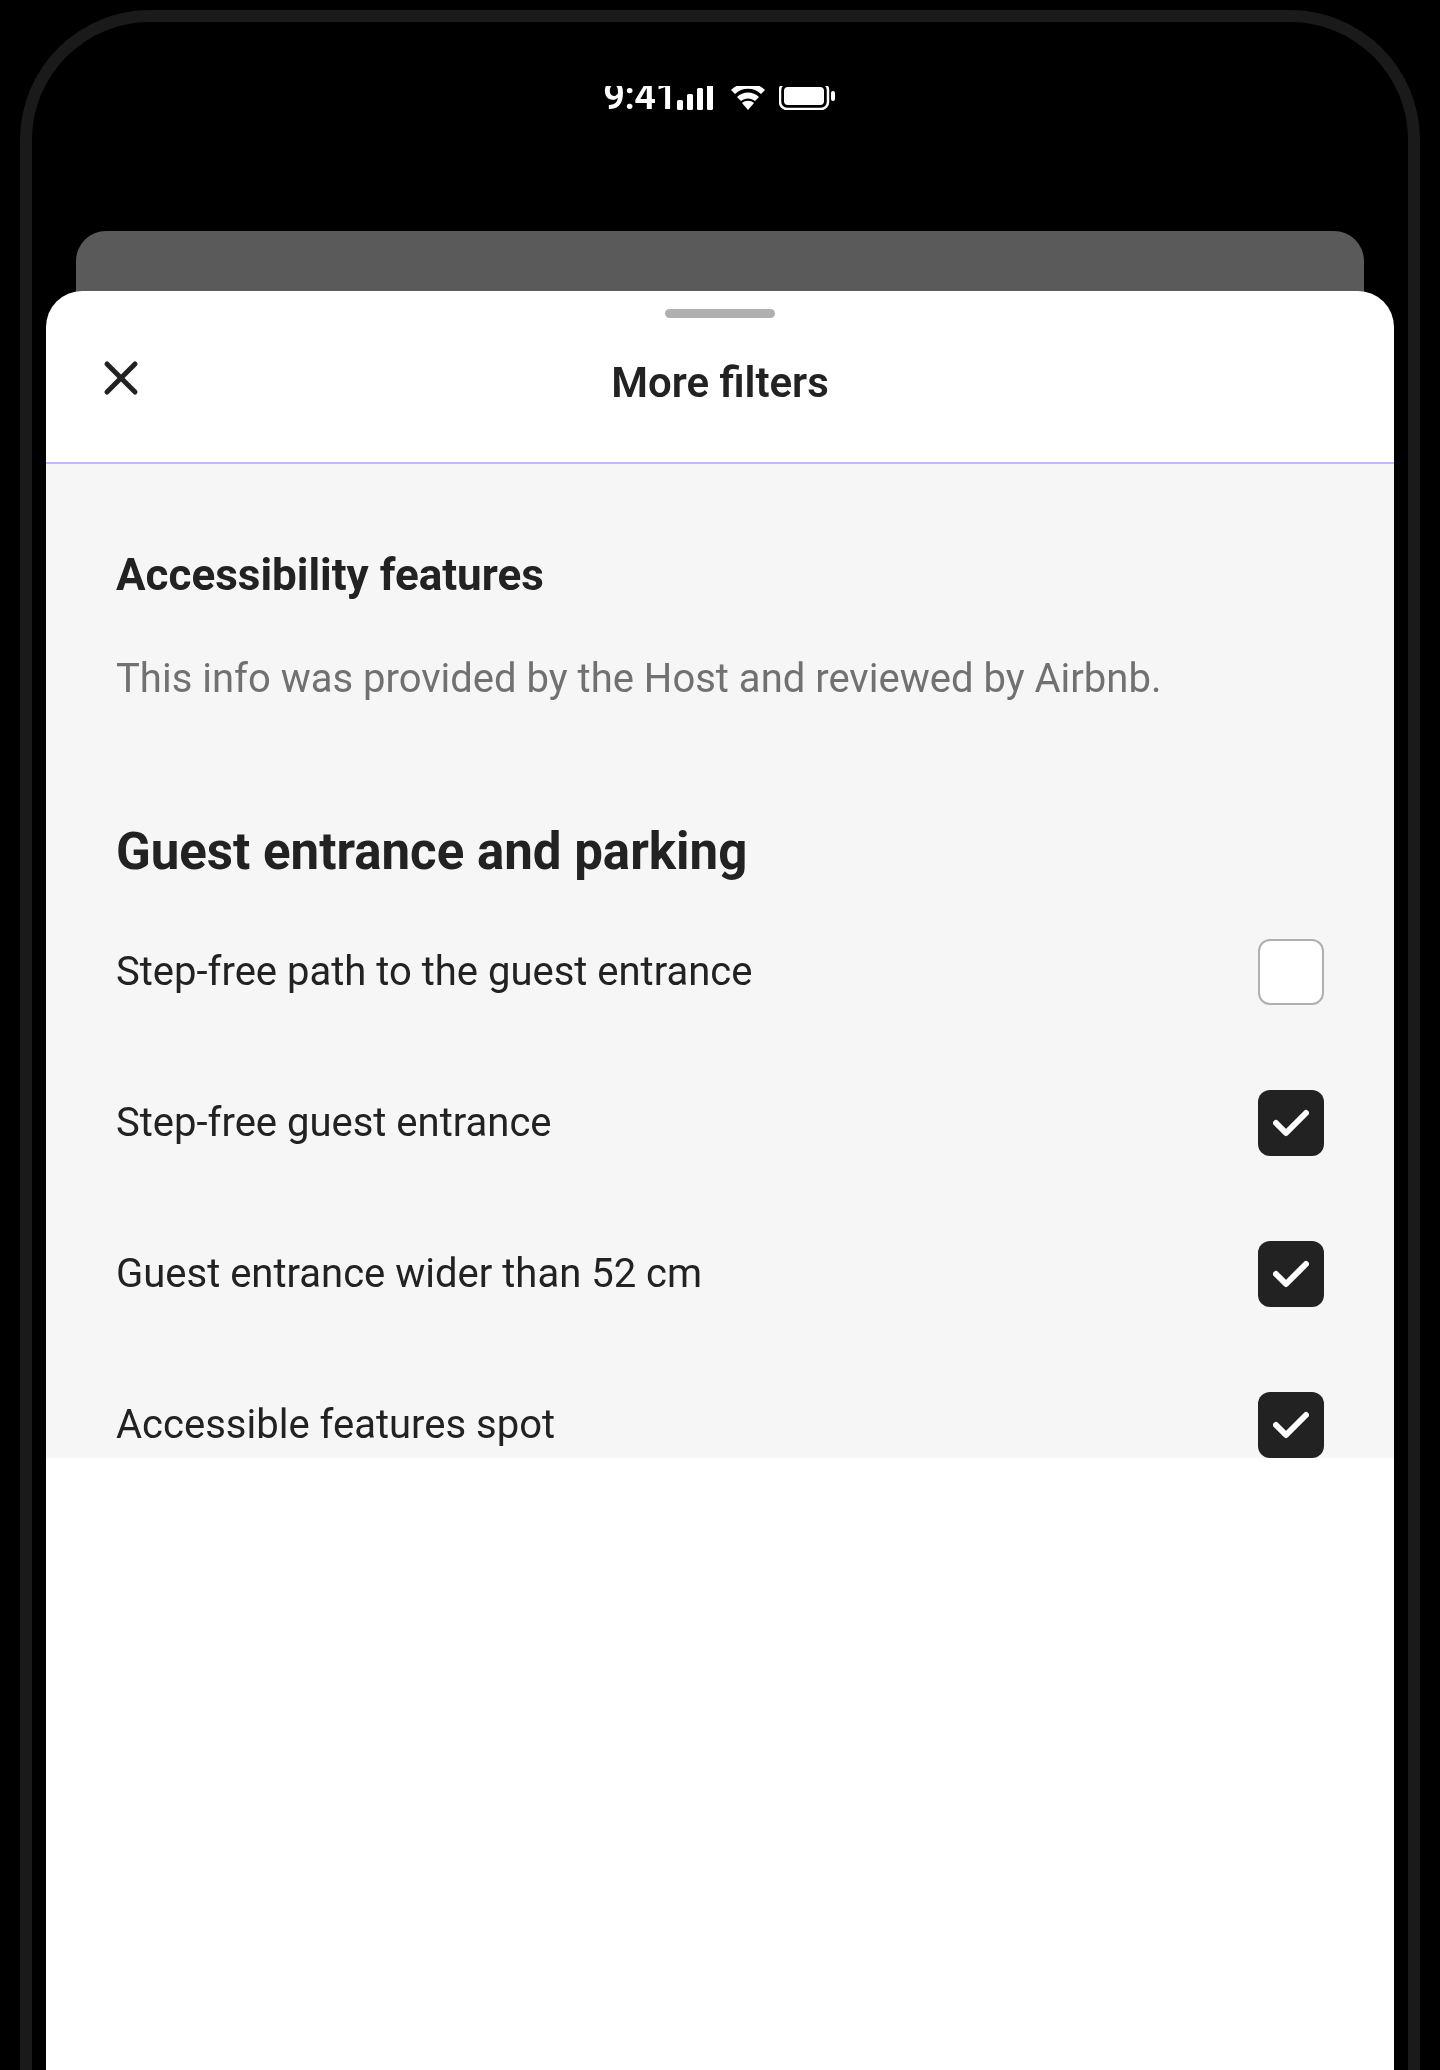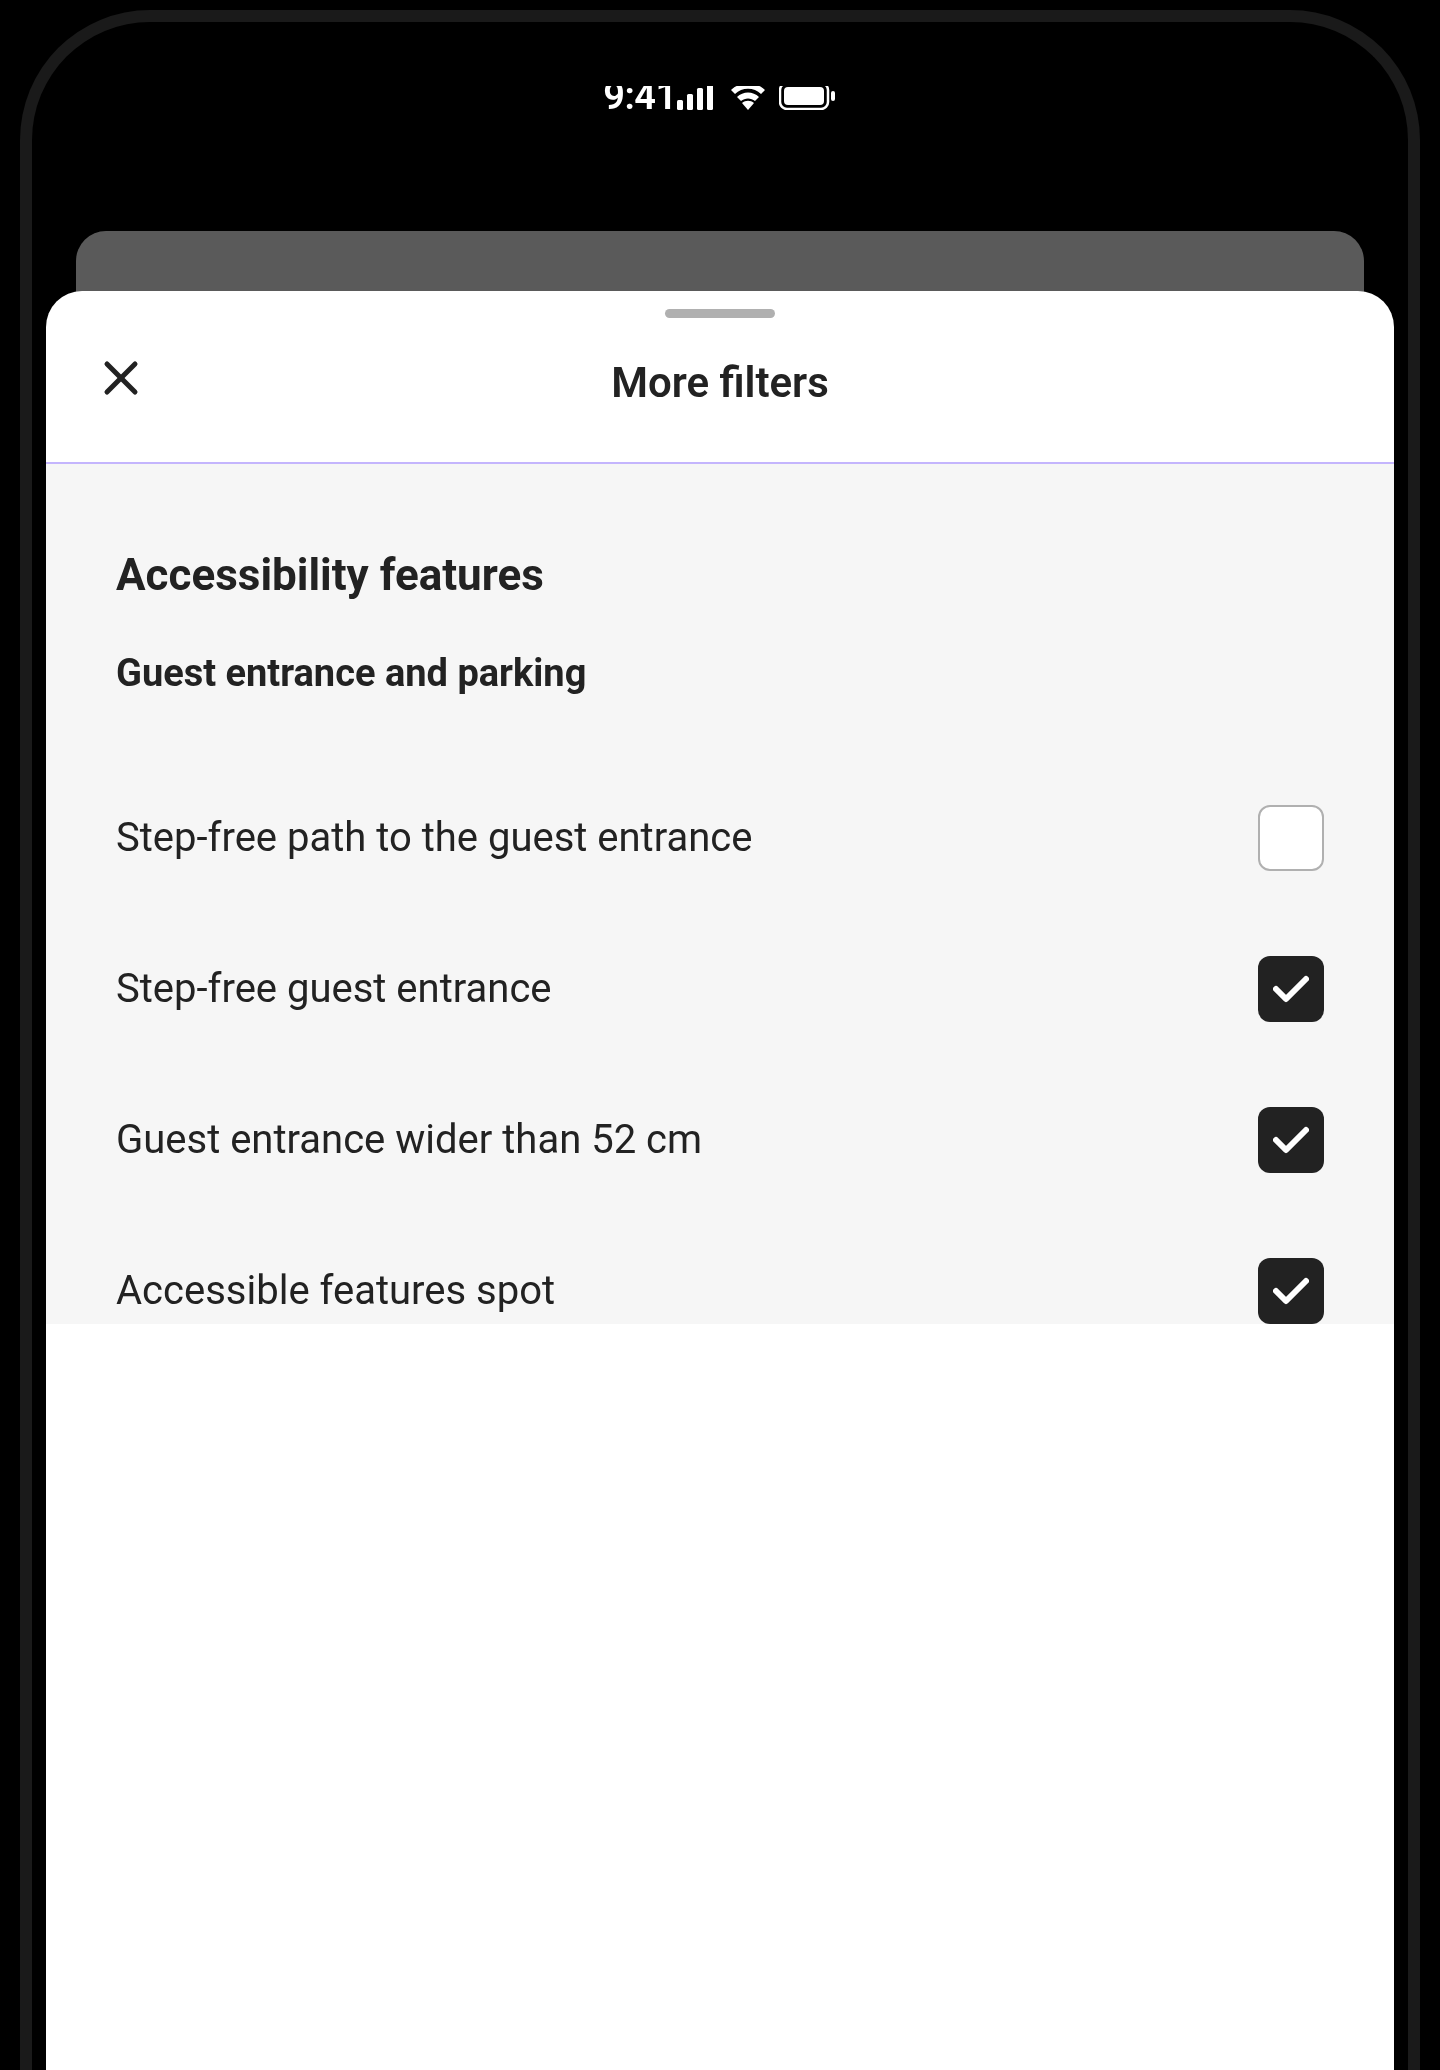--- a/index.html
+++ b/index.html
@@ -131,24 +131,24 @@
       color: #222;
       margin-bottom: 50px;
     }
     .section-subtitle {
       font-size: 40px;
       color: #717171;
       line-height: 1.4;
       margin-bottom: 115px;
     }
     .subsection-title {
-      font-size: 38px;
+      font-size: 51px;
       font-weight: 700;
       color: #222;
-      margin-bottom: 110px;
+      margin-bottom: 58px;
     }
     .checkbox-row {
       display: flex;
       align-items: center;
       justify-content: space-between;
       margin-bottom: 85px;
       gap: 40px;
     }
     .checkbox-label {
       font-size: 40px;
@@ -239,20 +239,21 @@
           <svg width="36" height="36" viewBox="0 0 36 36">
             <line x1="4" y1="4" x2="32" y2="32" stroke="#222" stroke-width="5" stroke-linecap="round"></line>
             <line x1="32" y1="4" x2="4" y2="32" stroke="#222" stroke-width="5" stroke-linecap="round"></line>
           </svg>
         </div>
         <div class="header-title">More filters</div>
       </div>
 
       <div class="sheet-content">
         <h2 class="section-title">Accessibility features</h2>
+        <p class="section-subtitle">This info was provided by the Host and reviewed by Airbnb.</p>
 
         <h3 class="subsection-title">Guest entrance and parking</h3>
 
         <div class="checkbox-row">
           <span class="checkbox-label">Step-free path to the guest entrance</span>
           <div class="checkbox unchecked"></div>
         </div>
 
         <div class="checkbox-row">
           <span class="checkbox-label">Step-free guest entrance</span>

